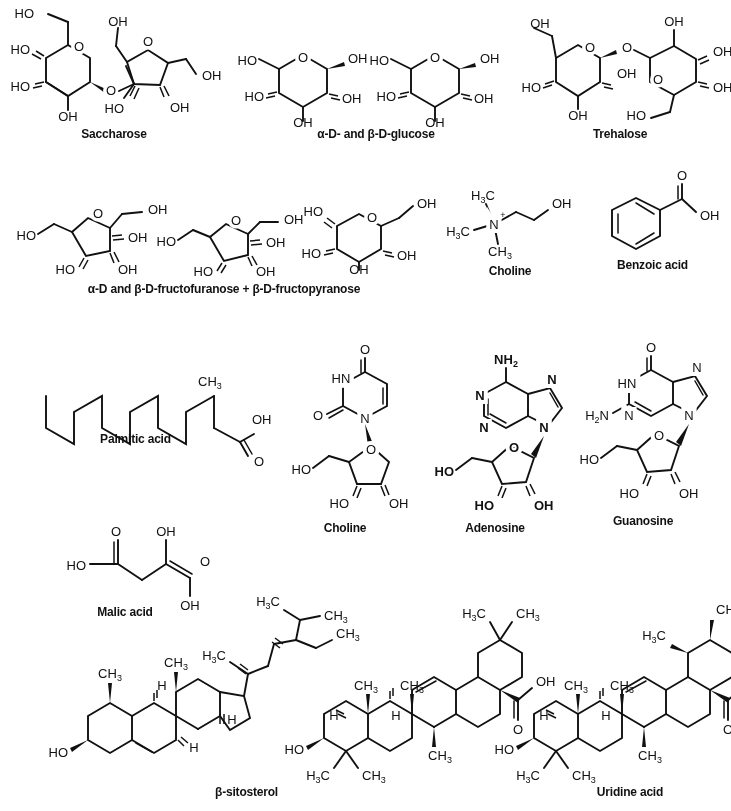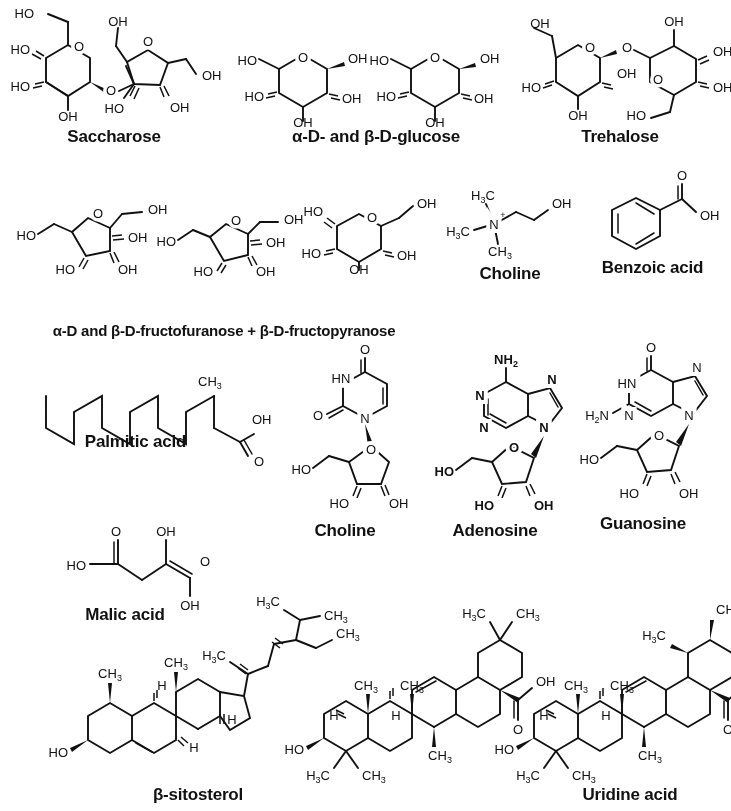--- a/index.html
+++ b/index.html
@@ -1,20 +1,20 @@
 <!DOCTYPE html>
 <html><head>
 <meta charset="utf-8">
 <style>
   html,body{margin:0;padding:0;background:#ffffff;}
   body{width:731px;height:811px;position:relative;
        font-family:"Liberation Sans","DejaVu Sans",sans-serif;color:#1a1a1a;
        overflow:hidden;}
   .mol{position:absolute;}
-  .cap{position:absolute;font-weight:bold;font-size:17px;color:#111;
+  .cap{position:absolute;font-weight:bold;font-size:12px;color:#111;
        text-align:center;white-space:nowrap;letter-spacing:-0.2px;}
   svg{display:block;overflow:visible;}
   svg text{font-family:"Liberation Sans","DejaVu Sans",sans-serif;
            font-size:13px;fill:#111;}
   svg text.sm{font-size:9px;}
   .bond{stroke:#111;stroke-width:1.9;fill:none;stroke-linecap:round;}
   .bond-t{stroke:#111;stroke-width:1.5;fill:none;stroke-linecap:round;}
   .wedge{fill:#111;stroke:none;}
   .hash{stroke:#111;stroke-width:1.5;stroke-linecap:butt;}
 </style>
@@ -251,21 +251,21 @@
       </g>
   <text x="18" y="20" text-anchor="end">HO</text>
   <text x="67" y="26" text-anchor="middle" fill="#fff" stroke="#fff" stroke-width="7">O</text>
   <text x="67" y="26" text-anchor="middle">O</text>
   <text x="112" y="12" text-anchor="start">OH</text>
   <text x="16" y="62" text-anchor="end">HO</text>
   <text x="92" y="64" text-anchor="start">OH</text>
   <text x="54" y="78" text-anchor="middle">OH</text>
 </svg>
 </div>
-<div class="cap" style="left:0px;top:282px;width:448px;font-size:15px;margin-top:40px;">α-D and β-D-fructofuranose + β-D-fructopyranose</div>
+<div class="cap" style="left:0px;top:282px;width:448px;font-size:12px;">α-D and β-D-fructofuranose + β-D-fructopyranose</div>
 
 <div class="mol" style="left:450px;top:188px;">
 <svg width="120" height="72" viewBox="0 0 120 72">
   <path class="bond" d="M44 36 L36 16"></path>
   <path class="bond" d="M44 36 L24 42"></path>
   <path class="bond" d="M44 36 L48 56"></path>
   <path class="bond" d="M50 33 L66 24"></path>
   <path class="bond" d="M66 24 L84 32"></path>
   <path class="bond" d="M84 32 L98 22"></path>
   <text x="44" y="41" text-anchor="middle" fill="#fff" stroke="#fff" stroke-width="8">N</text>
@@ -499,21 +499,21 @@
   <text x="118" y="55" text-anchor="middle">CH<tspan dy="3" font-size="9">3</tspan></text>
   <text x="104" y="78" text-anchor="middle">H</text>
   <text x="136" y="140" text-anchor="middle">H</text>
   <text x="174" y="112" text-anchor="middle">H</text>
   <text x="168" y="48" text-anchor="end">H<tspan dy="3" font-size="9">3</tspan><tspan dy="-3">C</tspan></text>
   <text x="222" y="-6" text-anchor="end">H<tspan dy="3" font-size="9">3</tspan><tspan dy="-3">C</tspan></text>
   <text x="266" y="8" text-anchor="start">CH<tspan dy="3" font-size="9">3</tspan></text>
   <text x="278" y="26" text-anchor="start">CH<tspan dy="3" font-size="9">3</tspan></text>
 </svg>
 </div>
-<div class="cap" style="left:118px;top:785px;width:160px;">β-sitosterol</div>
+<div class="cap" style="left:118px;top:785px;width:160px;text-align:right;">β-sitosterol</div>
 
 <div class="mol" style="left:318px;top:608px;">
 <svg width="230" height="165" viewBox="0 0 230 165">
 
   <path class="bond" d="M6 130 L6 106 L28 93 L50 106 L50 130 L28 143 Z"></path>
 
   <path class="bond" d="M50 106 L72 93 L94 106 L94 130 L72 143 L50 130"></path>
 
   <path class="bond" d="M94 106 L94 82 L116 69 L138 82 L138 106 L116 119"></path>
   <path class="bond" d="M94 106 L116 119"></path>

